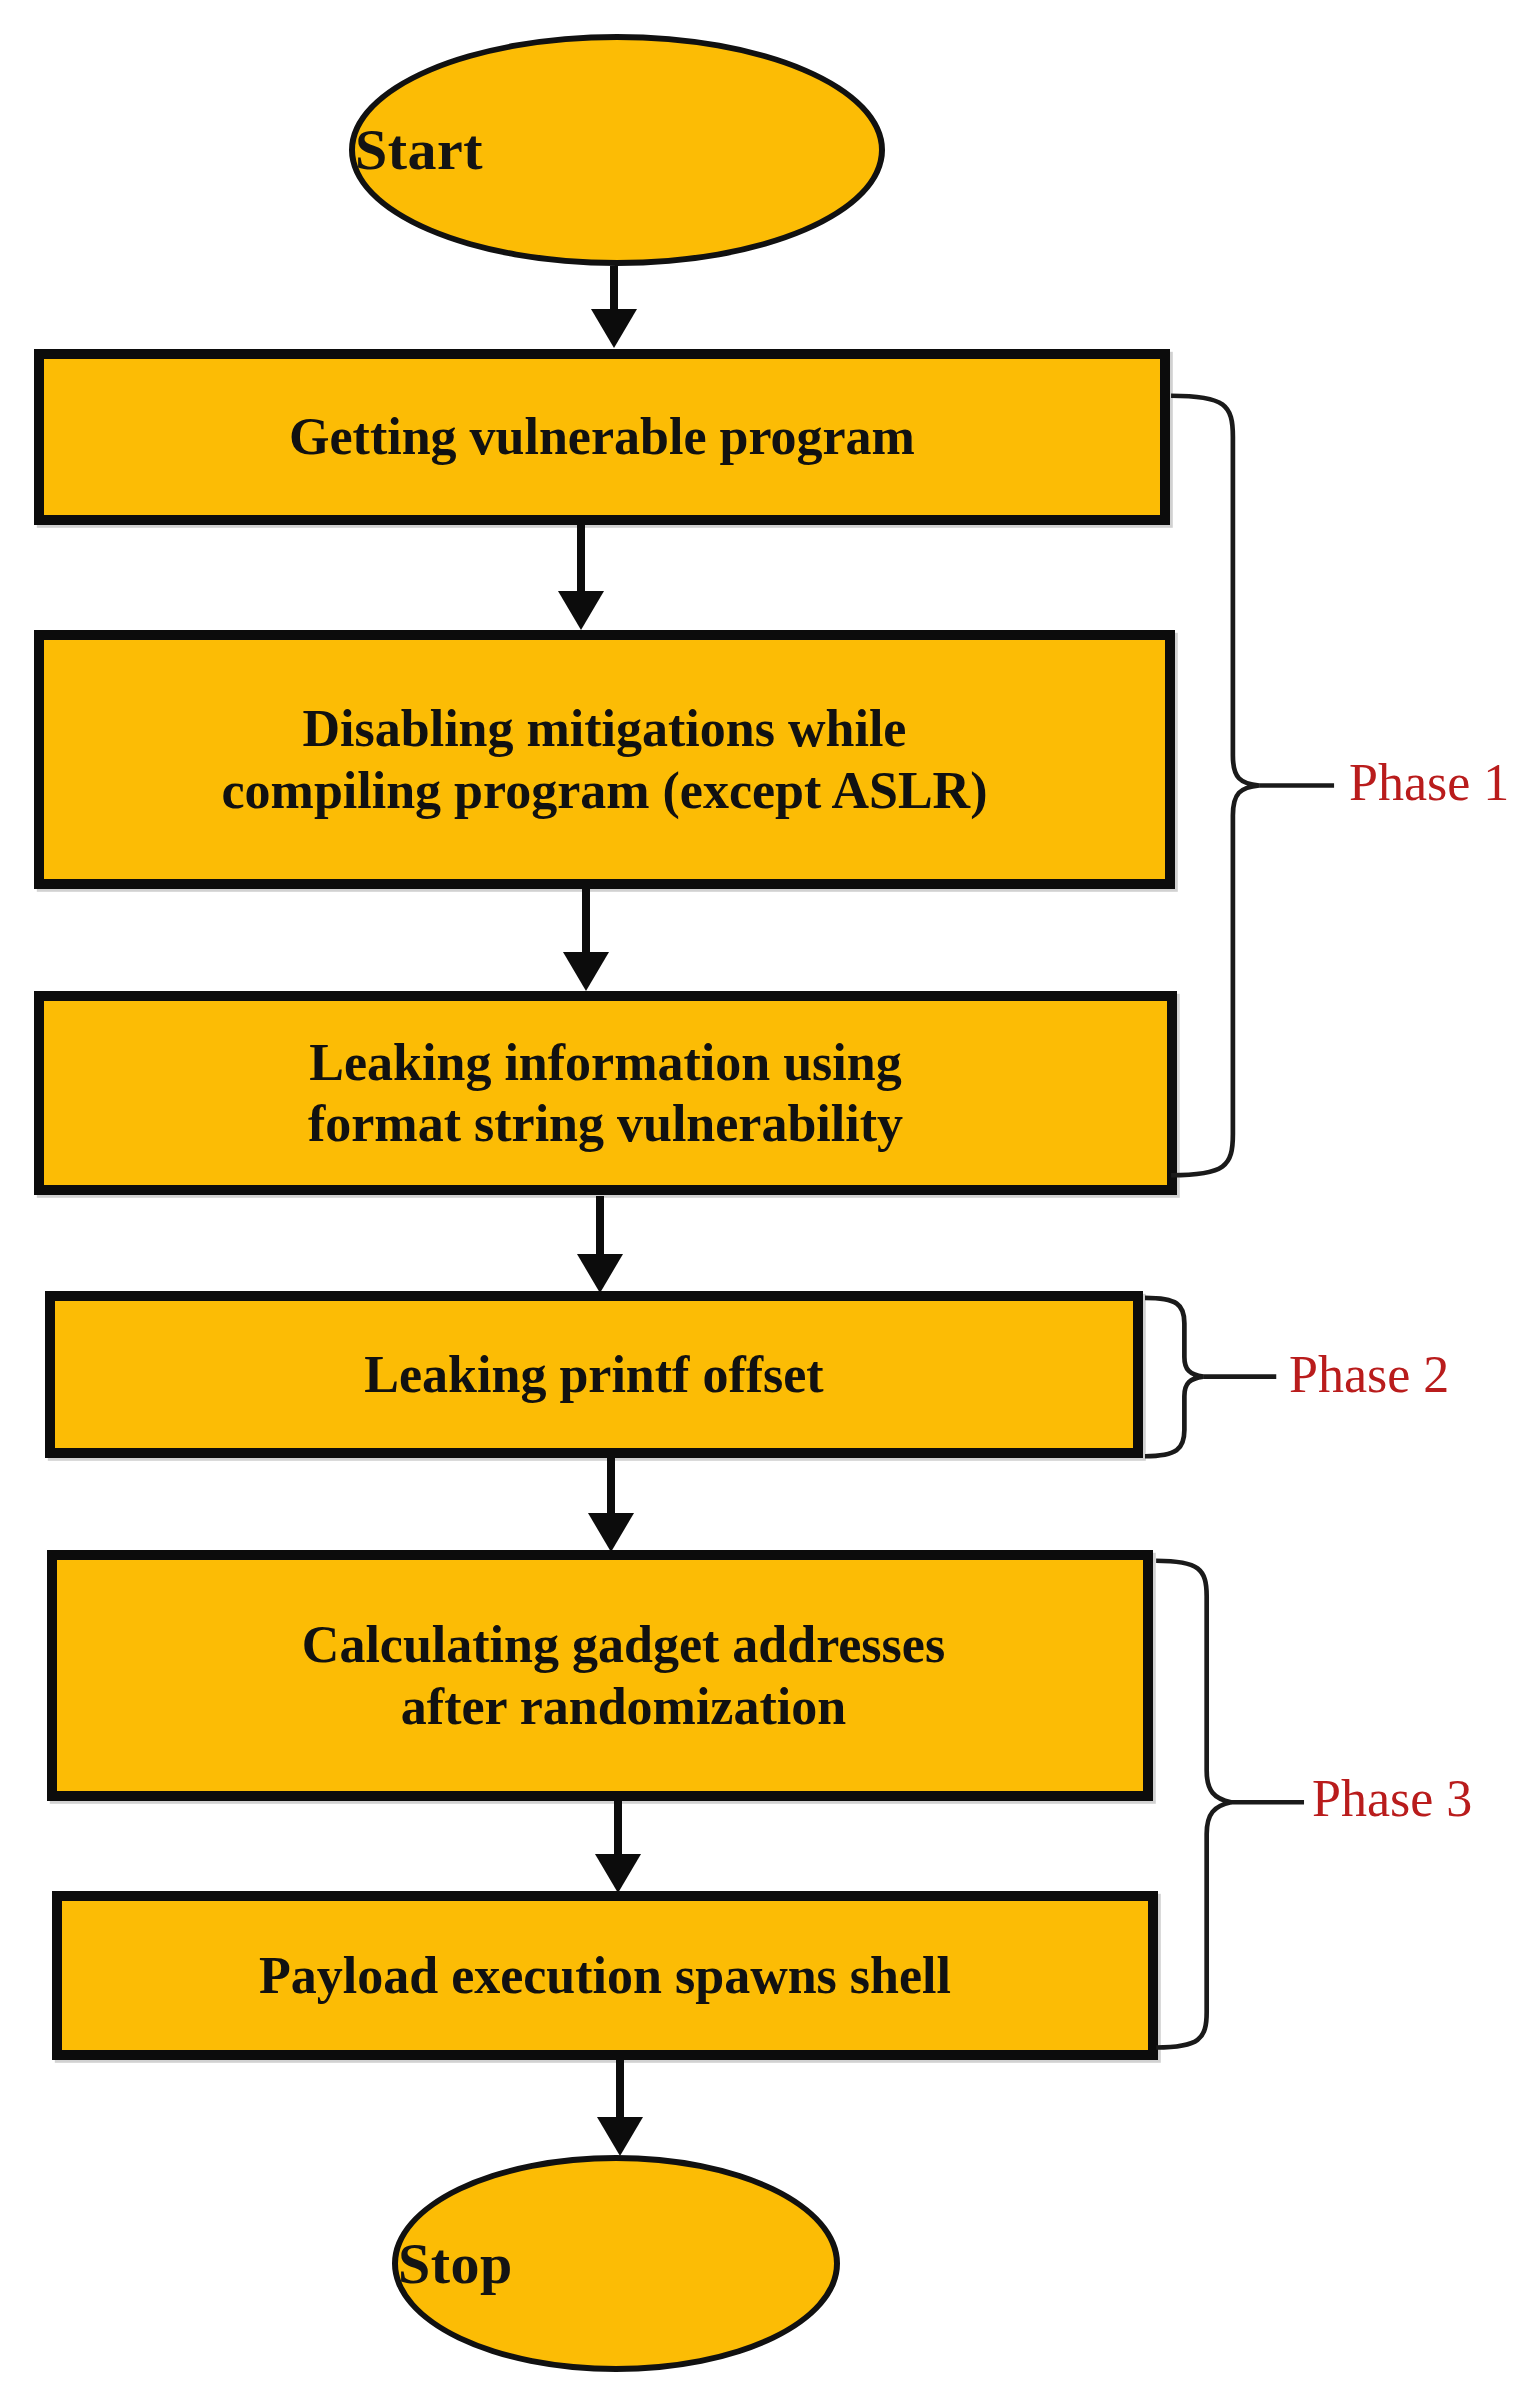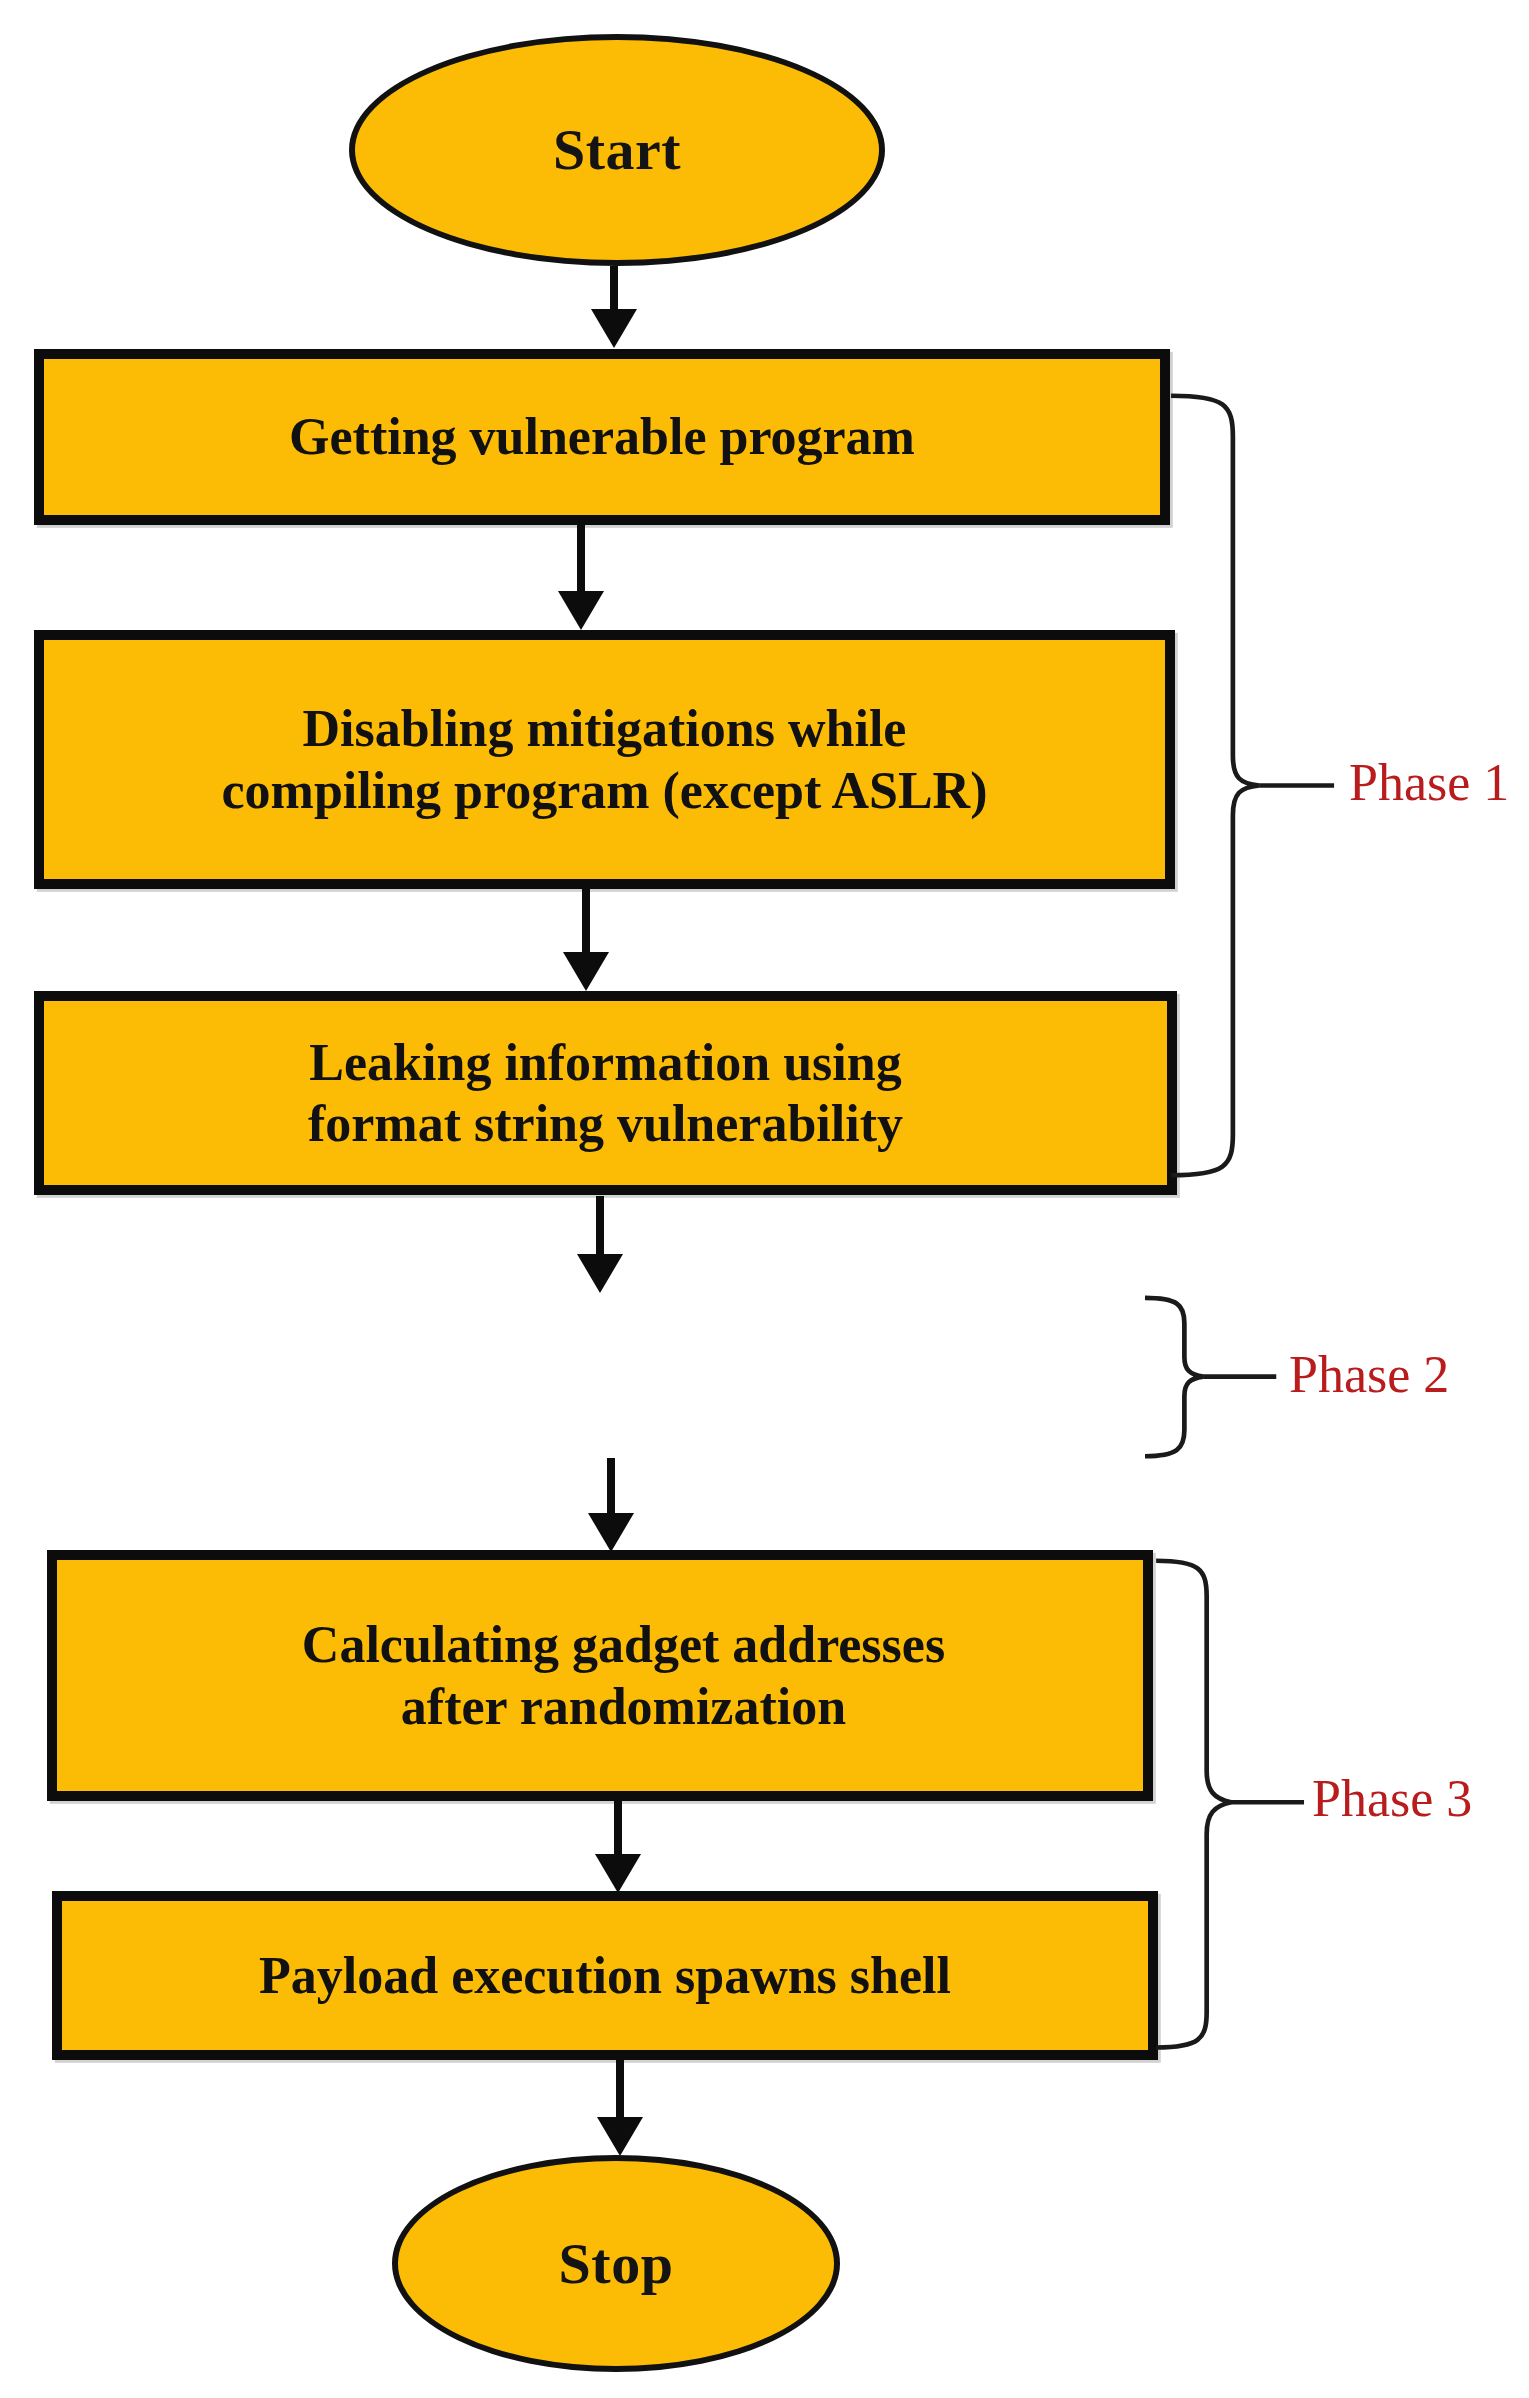--- a/index.html
+++ b/index.html
@@ -18,21 +18,21 @@
     overflow: hidden;
   }
   
   .terminator {
     position: absolute;
     background: var(--fill, #FCBC05);
     border: 6.6px solid #111111;
     border-radius: 50%;
     display: flex;
     align-items: center;
-    justify-content: center;
+    justify-content: flex-start;
     box-sizing: border-box;
   }
   .terminator .label {
     font-weight: bold;
     font-size: 58px;
     color: #141414;
     letter-spacing: 0.5px;
     line-height: 1;
   }
   
@@ -132,20 +132,23 @@
   <div class="process" style="left:34px; top:991px; width:1143px; height:204px;">
     <span class="label">Leaking information using
 format string vulnerability</span>
   </div>
 
   <div class="connector" style="left:600px; top:1196px; height:97px;">
     <div class="shaft" style="height:60px;"></div>
     <div class="head"></div>
   </div>
 
+  <div class="process" style="left:45px; top:1291px; width:1098px; height:167px;">
+    <span class="label">Leaking printf offset</span>
+  </div>
 
   <div class="connector" style="left:611px; top:1458px; height:94px;">
     <div class="shaft" style="height:58px;"></div>
     <div class="head"></div>
   </div>
 
   <div class="process" style="left:47px; top:1550px; width:1106px; height:251px;padding-left:47px;">
     <span class="label">Calculating gadget addresses
 after randomization</span>
   </div>

